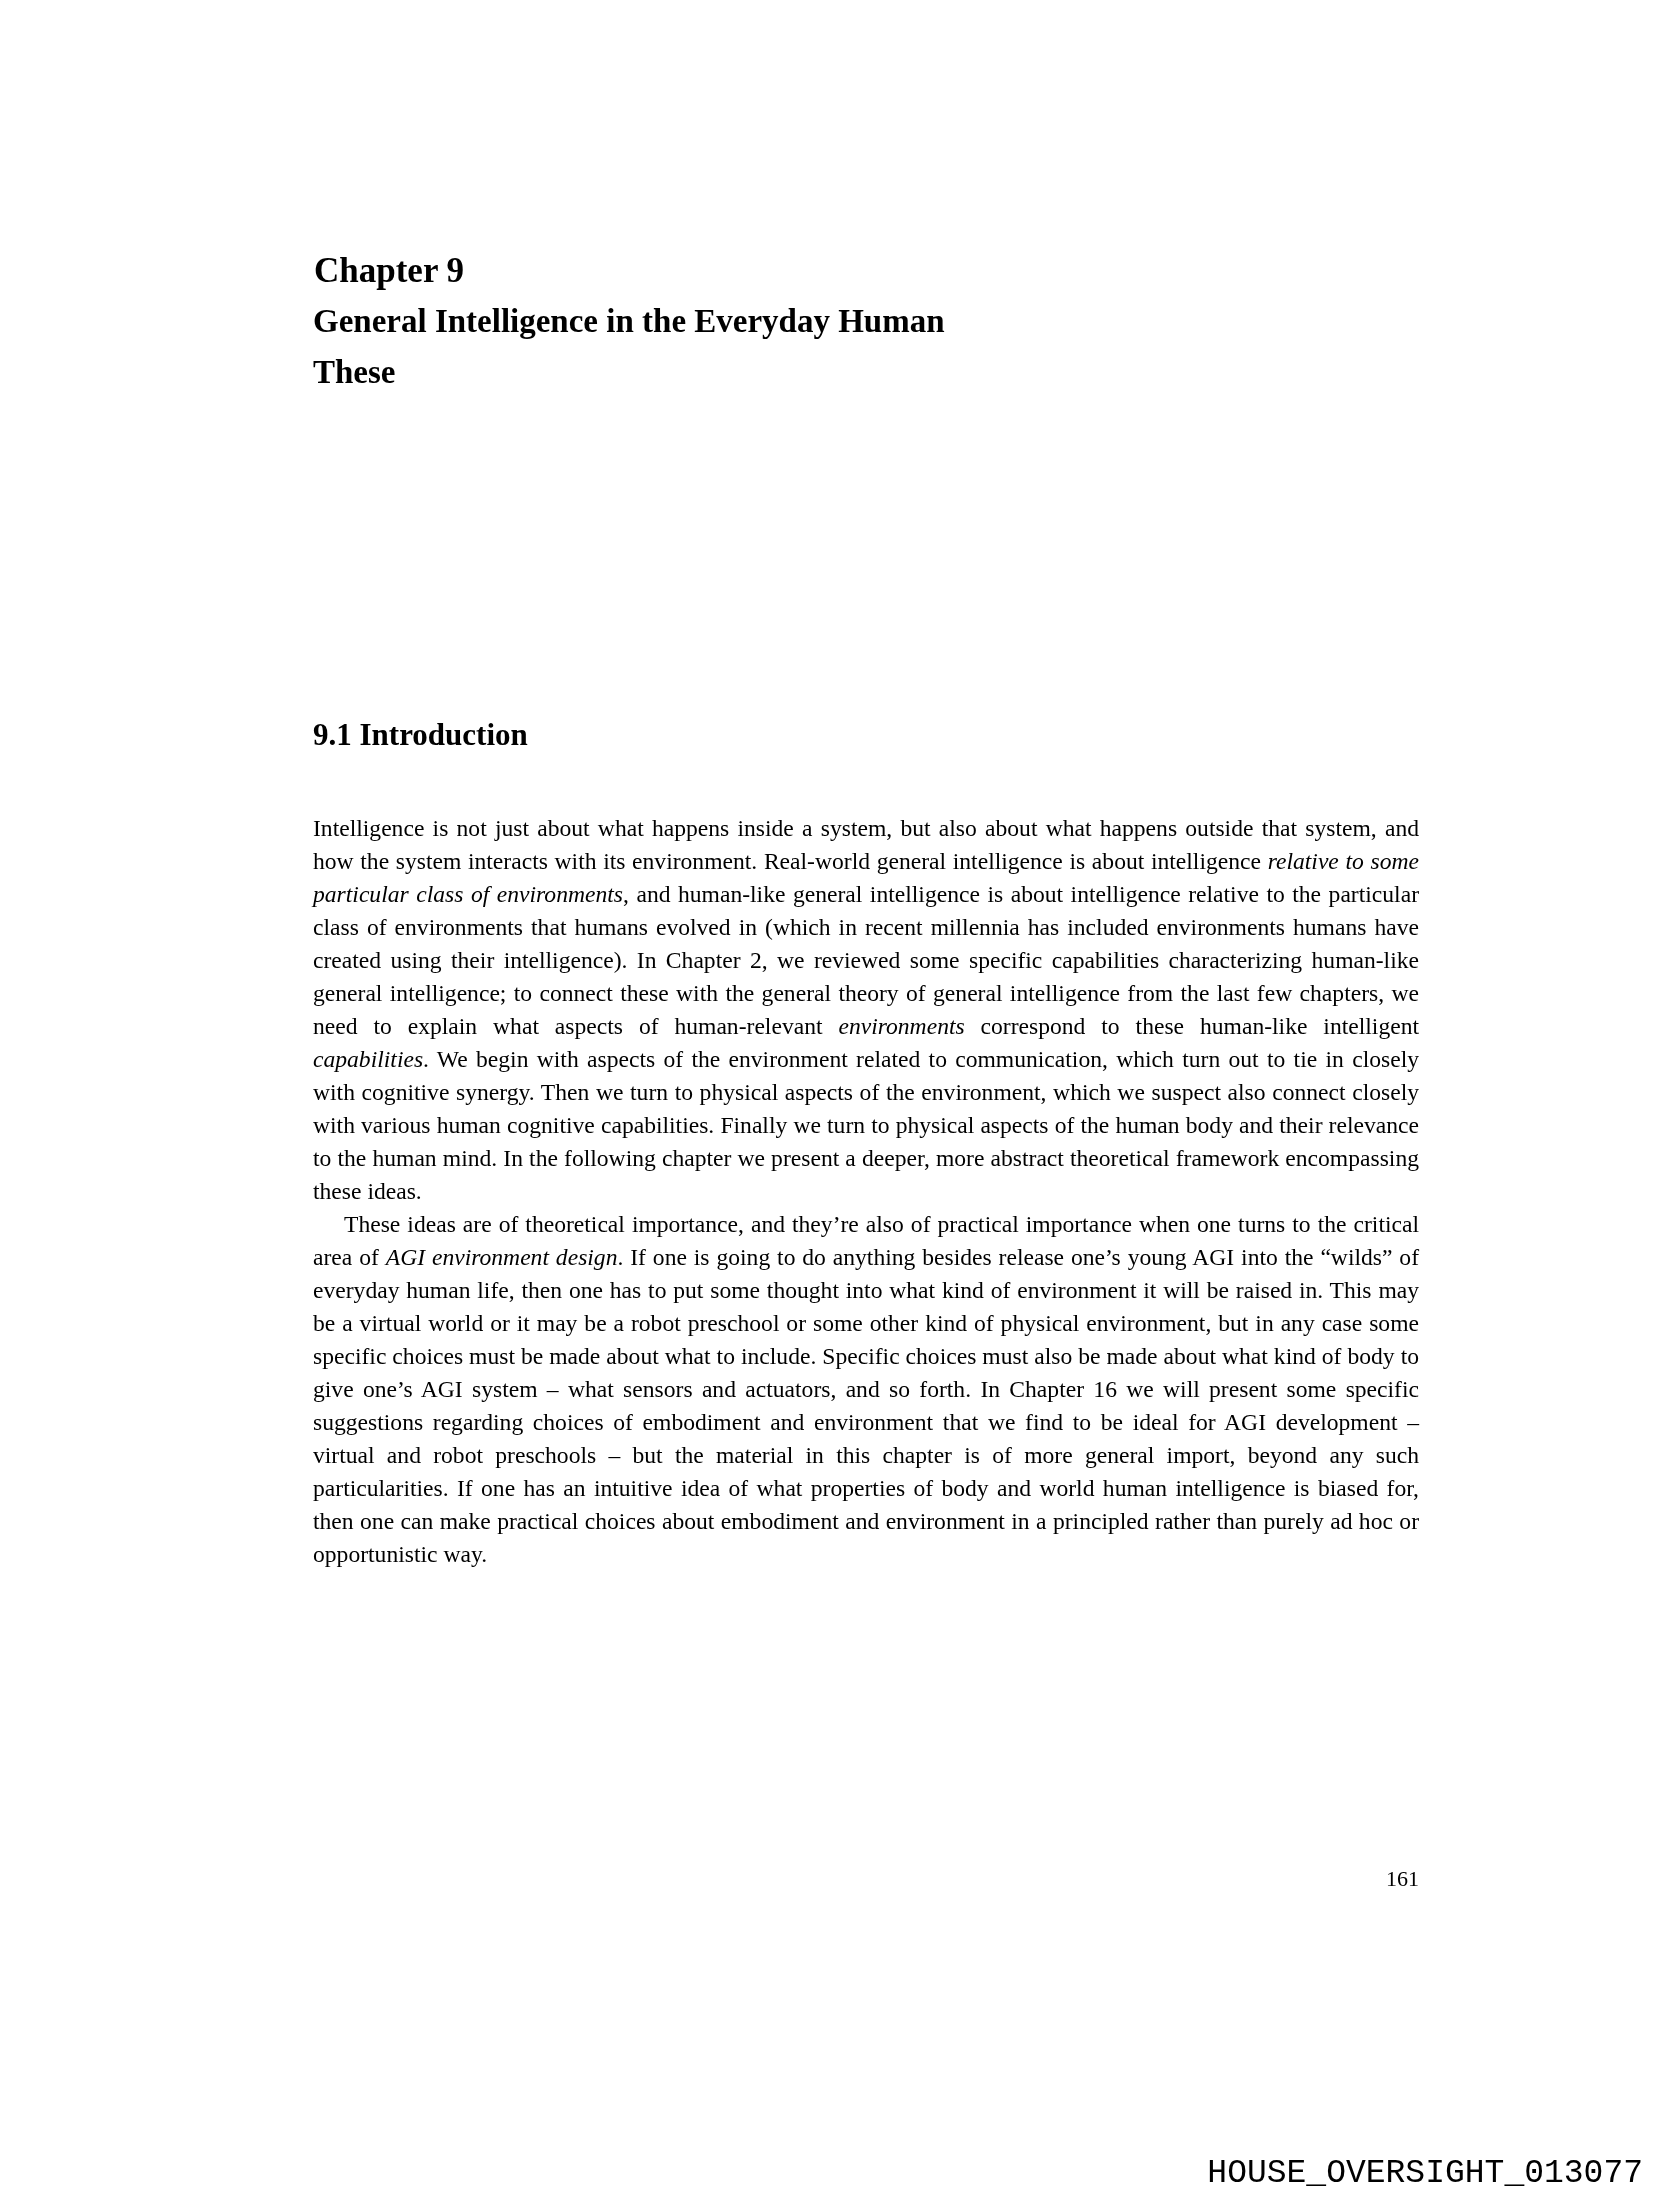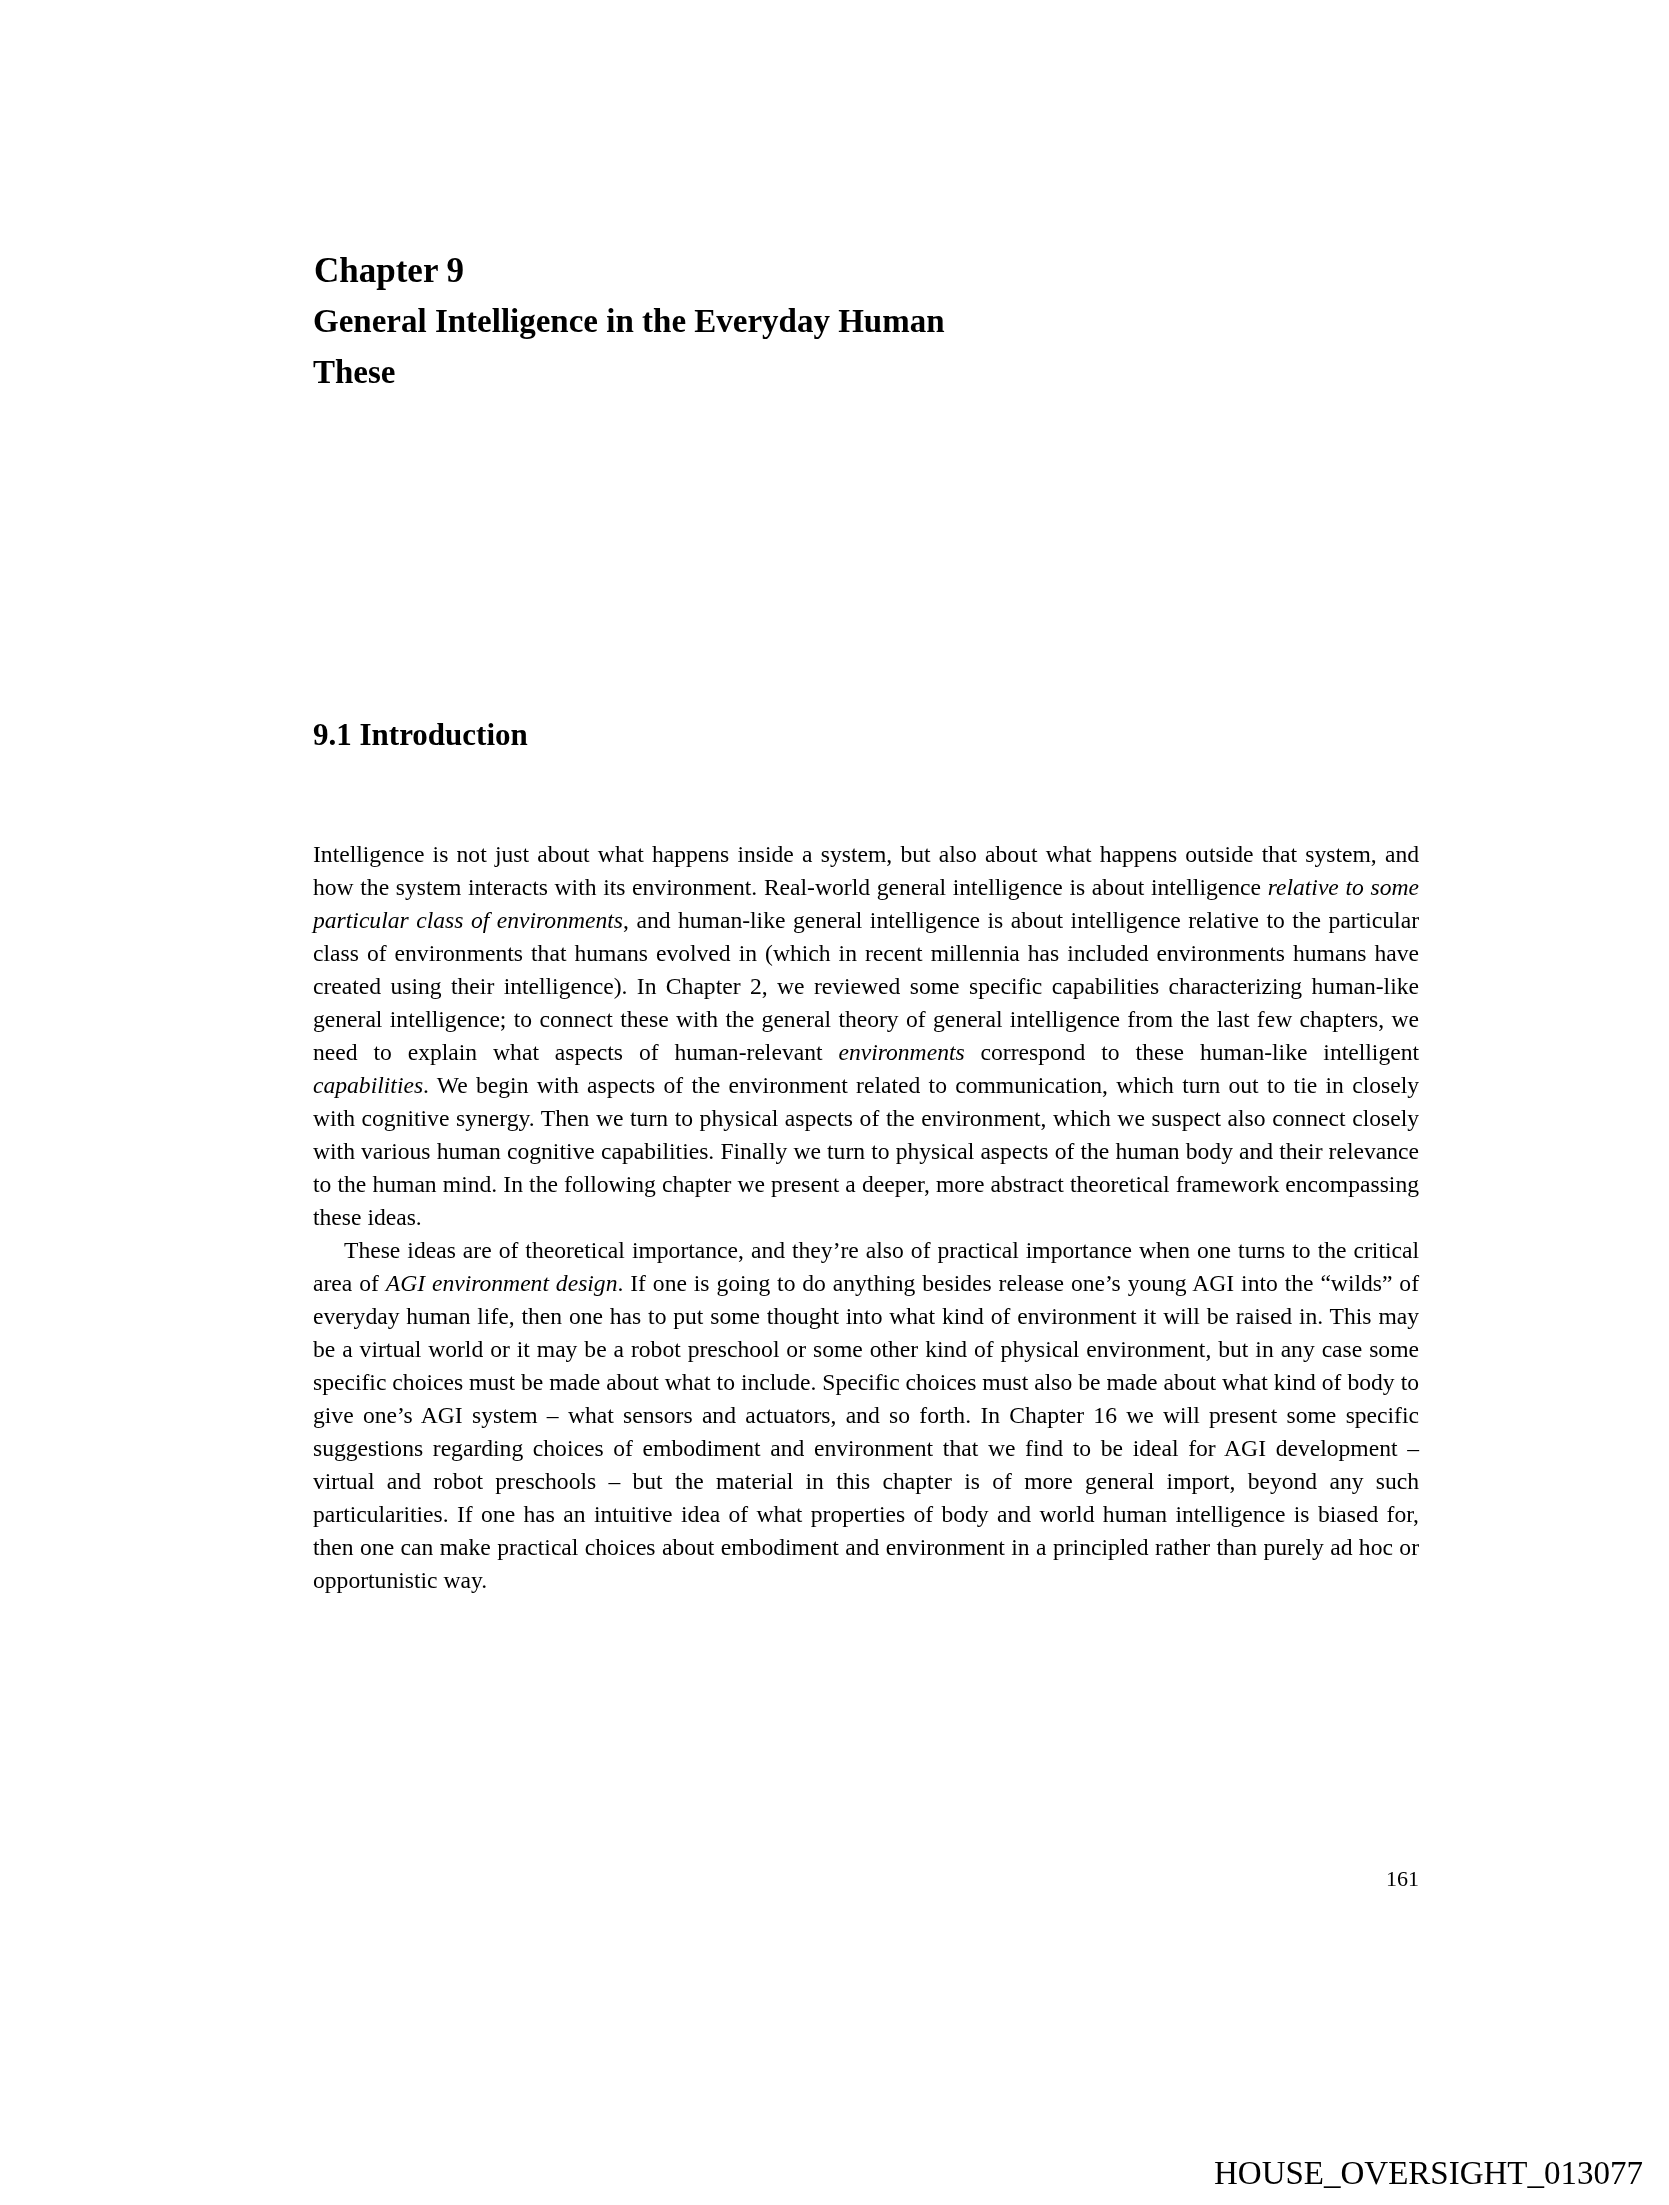--- a/index.html
+++ b/index.html
@@ -34,21 +34,21 @@
     left: 313px;
     top: 719px;
     font-size: 31px;
     font-weight: bold;
     line-height: 31px;
     white-space: nowrap;
   }
   .body-text {
     position: absolute;
     left: 313px;
-    top: 838px;
+    top: 812px;
     width: 1106px;
     font-size: 23.6px;
     line-height: 33px;
     text-align: justify;
   }
   .body-text p { margin: 0; padding: 0; }
   .body-text p.indent { text-indent: 31px; }
   .body-text em { font-style: italic; }
   .page-number {
     position: absolute;
@@ -56,21 +56,21 @@
     top: 1868px;
     width: 1106px;
     text-align: right;
     font-size: 22px;
     line-height: 1;
   }
   .footer-stamp {
     position: absolute;
     right: 26px;
     top: 2157px;
-    font-family: Liberation Serif, serif;
+    font-family: Liberation Mono, monospace;
     font-size: 33px;
     line-height: 1;
     white-space: nowrap;
   }
 </style>
 </head>
 <body>
 
 <div class="page">
 

